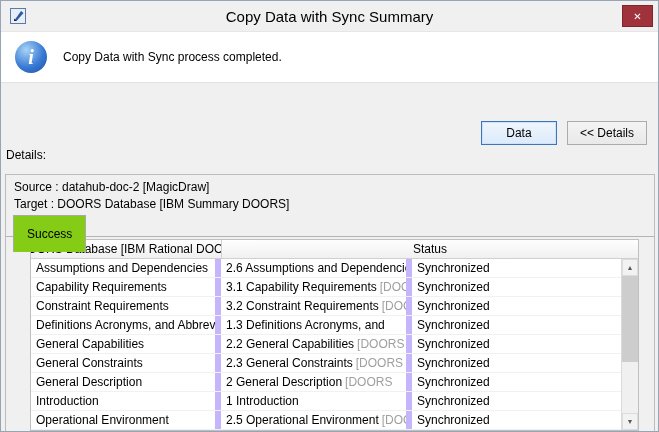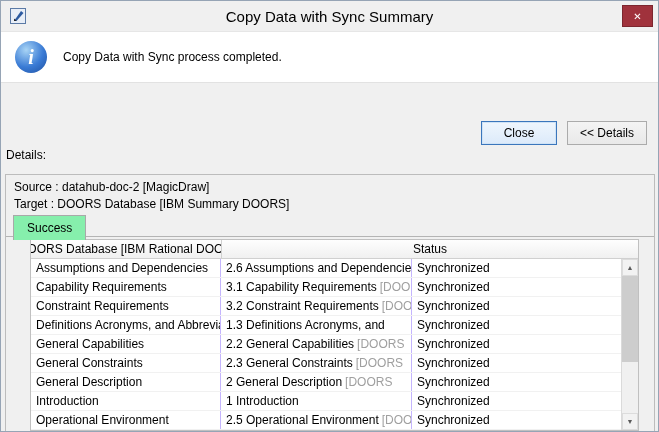--- a/index.html
+++ b/index.html
@@ -32,36 +32,36 @@
   .btn-default { background:linear-gradient(#eff6fd,#dceafa); border:1px solid #3b76bc;
                  box-shadow:inset 0 0 0 1px #cfe3f6; }
 
   
   .details-label { position:absolute; top:147px; left:5px; }
   .details-panel { position:absolute; top:165px; left:4px; width:650px; height:260px;
                    border:1px solid #bcbcbc; box-sizing:border-box; background:#f0f0f0;margin-top:8px; }
   .src-line { position:absolute; left:8px; top:5px; white-space:nowrap; }
   .tgt-line { position:absolute; left:8px; top:22px; white-space:nowrap; }
   .tabline  { position:absolute; left:0; right:0; top:61px; border-top:1px solid #b4b4b4; }
-  .tab { position:absolute; left:7px; top:40px; height:22px; padding:12px 13px; z-index:2;
-         background:#86efac; border:1px solid #a9a9a9; border-bottom:none;
+  .tab { position:absolute; left:7px; top:40px; height:22px; padding:18px 13px; z-index:2;
+         background:#84cc16; border:1px solid #a9a9a9; border-bottom:none;
          display:flex; align-items:center; box-sizing:border-box; }
 
   
   .table-wrap { position:absolute; left:24px; right:15px; top:64px; bottom:2px;
                 border:1px solid #c0c0c0; background:#fff; overflow:hidden; box-sizing:border-box; }
   .thead { display:flex; height:18px; background:linear-gradient(#fefefe,#f0f0f0);
            border-bottom:1px solid #d0d0d0; }
   .th { display:flex; align-items:center; justify-content:center; overflow:hidden;
         white-space:nowrap; border-right:1px solid #d0d0d0; box-sizing:border-box; }
   .th1 { width:190px; } .th2 { width:191px; } .th3 { flex:1; border-right:none; }
   .tbody { position:absolute; top:19px; left:0; right:17px; bottom:0; overflow:hidden; }
   .tr { display:flex; height:18px; border-bottom:1px solid #f1f1f1; }
   .td { display:flex; align-items:center; padding:0 5px; overflow:hidden; white-space:nowrap;
-        border-right:1px solid #c4b5fd; box-sizing:border-box; }
+        border-right:6px solid #c4b5fd; box-sizing:border-box; }
   .td1 { width:190px; } .td2 { width:191px; } .td3 { flex:1; border-right:none; }
   .note { color:#9f9f9f; margin-left:3px; }
 
   
   .vscroll { position:absolute; top:19px; right:0; bottom:0; width:17px; background:#f0f0f0;
              border-left:1px solid #dadada; box-sizing:border-box; }
   .scroll-btn { position:absolute; left:0; width:16px; height:17px; background:#f2f2f2;
                 border:1px solid #dcdcdc; box-sizing:border-box; color:#5a5a5a;
                 display:flex; align-items:center; justify-content:center; font-size:7px; }
   .scroll-btn.up { top:0; }
@@ -88,21 +88,21 @@
   </div>
 
   <div class="message-area">
     <div class="info-icon">
       <span>i</span>
     </div>
     <div class="message-text">Copy Data with Sync process completed.</div>
   </div>
 
   <div class="btn-row">
-    <button class="btn btn-default">Close</button>
+    <button class="btn btn-default">Data</button>
     <button class="btn">&lt;&lt; Details</button>
   </div>
 
   <div class="details-label">Details:</div>
 
   <div class="details-panel">
     <div class="src-line">Source : datahub-doc-2 [MagicDraw]</div>
     <div class="tgt-line">Target : DOORS Database [IBM Summary DOORS]</div>
     <div class="tabline"></div>
     <div class="tab">Success</div>

